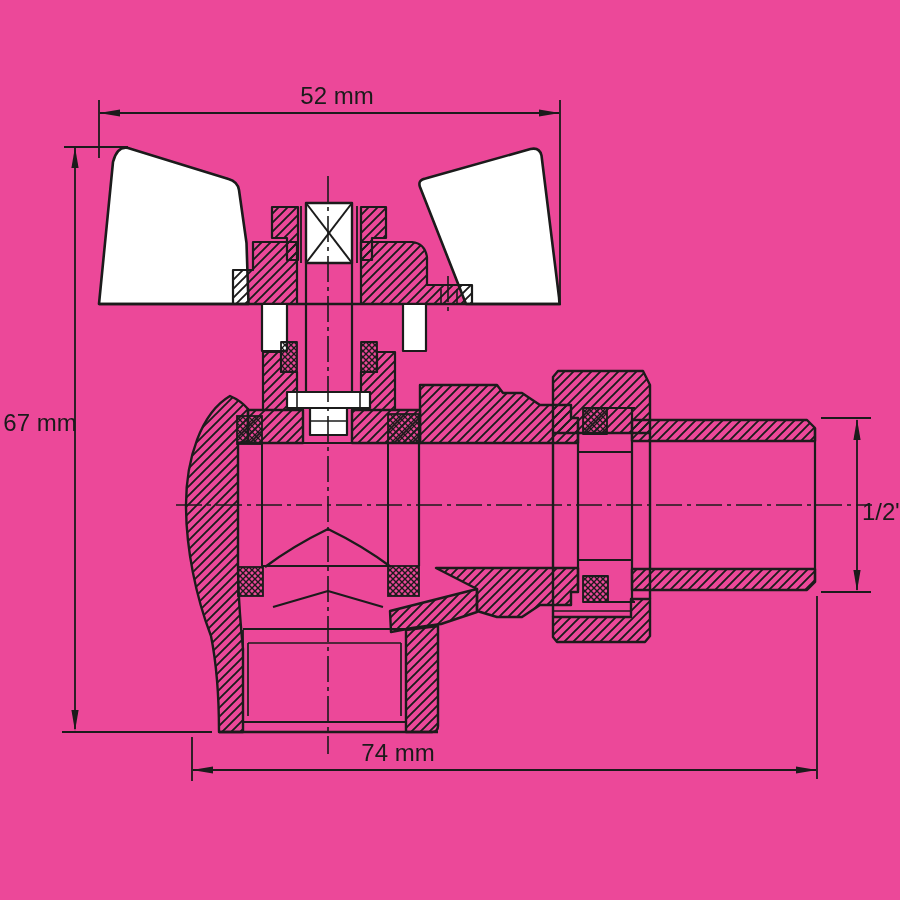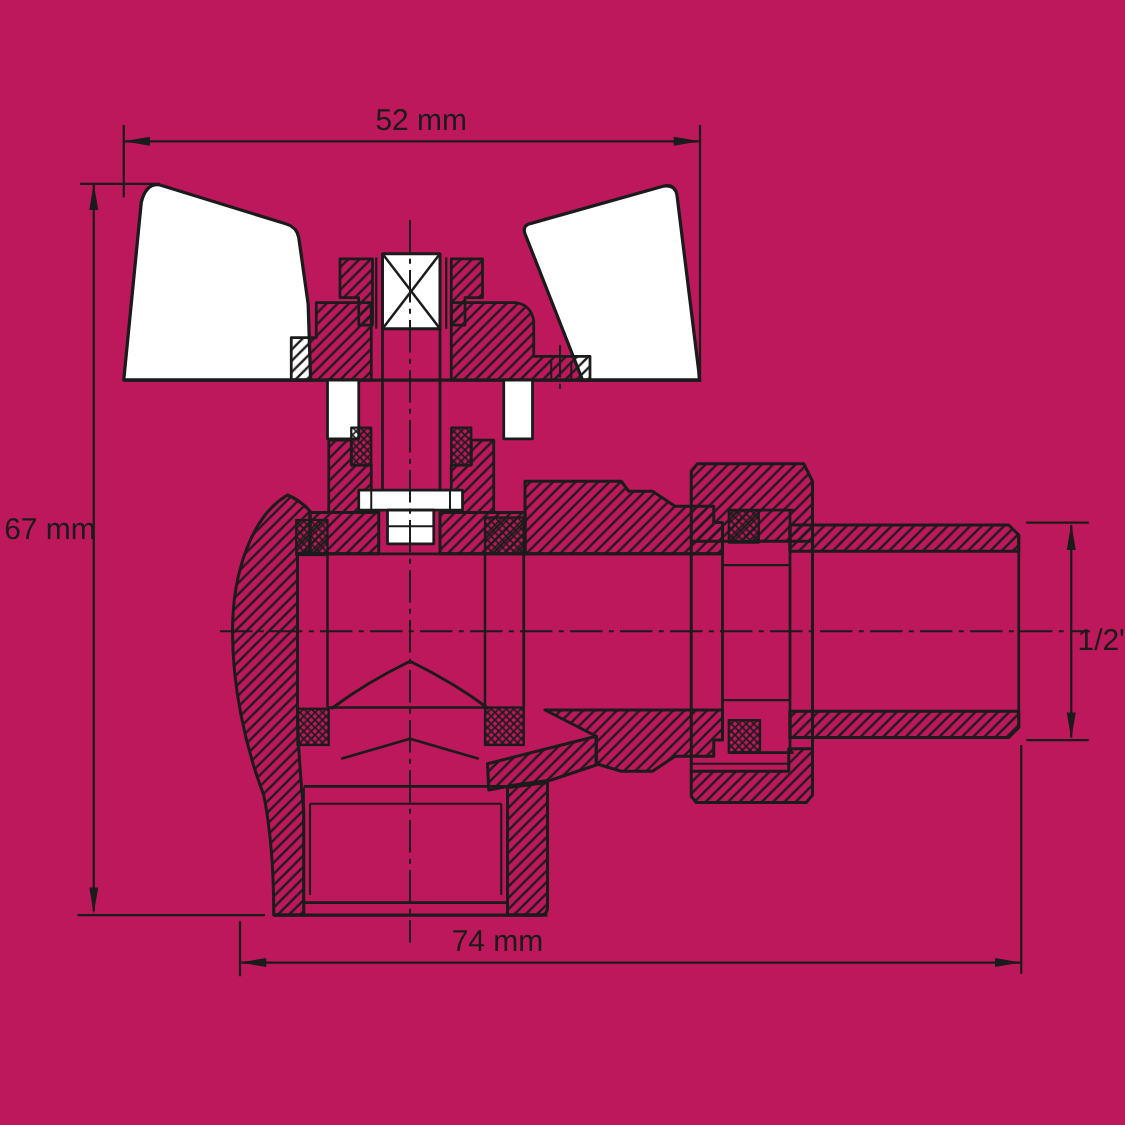--- a/index.html
+++ b/index.html
@@ -1,19 +1,19 @@
 <!DOCTYPE html>
 <html><head>
 <meta charset="utf-8">
 <style>
   html,body{margin:0;padding:0;background:#ffffff;}
   .canvas{
     position:relative;
     width:900px;height:900px;
-    background:#be185d;
+    background:#ec4899;
     font-family:"Liberation Sans", sans-serif;
     overflow:hidden;
   }
   svg{display:block;}
   .dim-text{
     font-family:"Liberation Sans", sans-serif;
     font-size:24px;
     fill:#1b1b1b;
   }
 </style>

